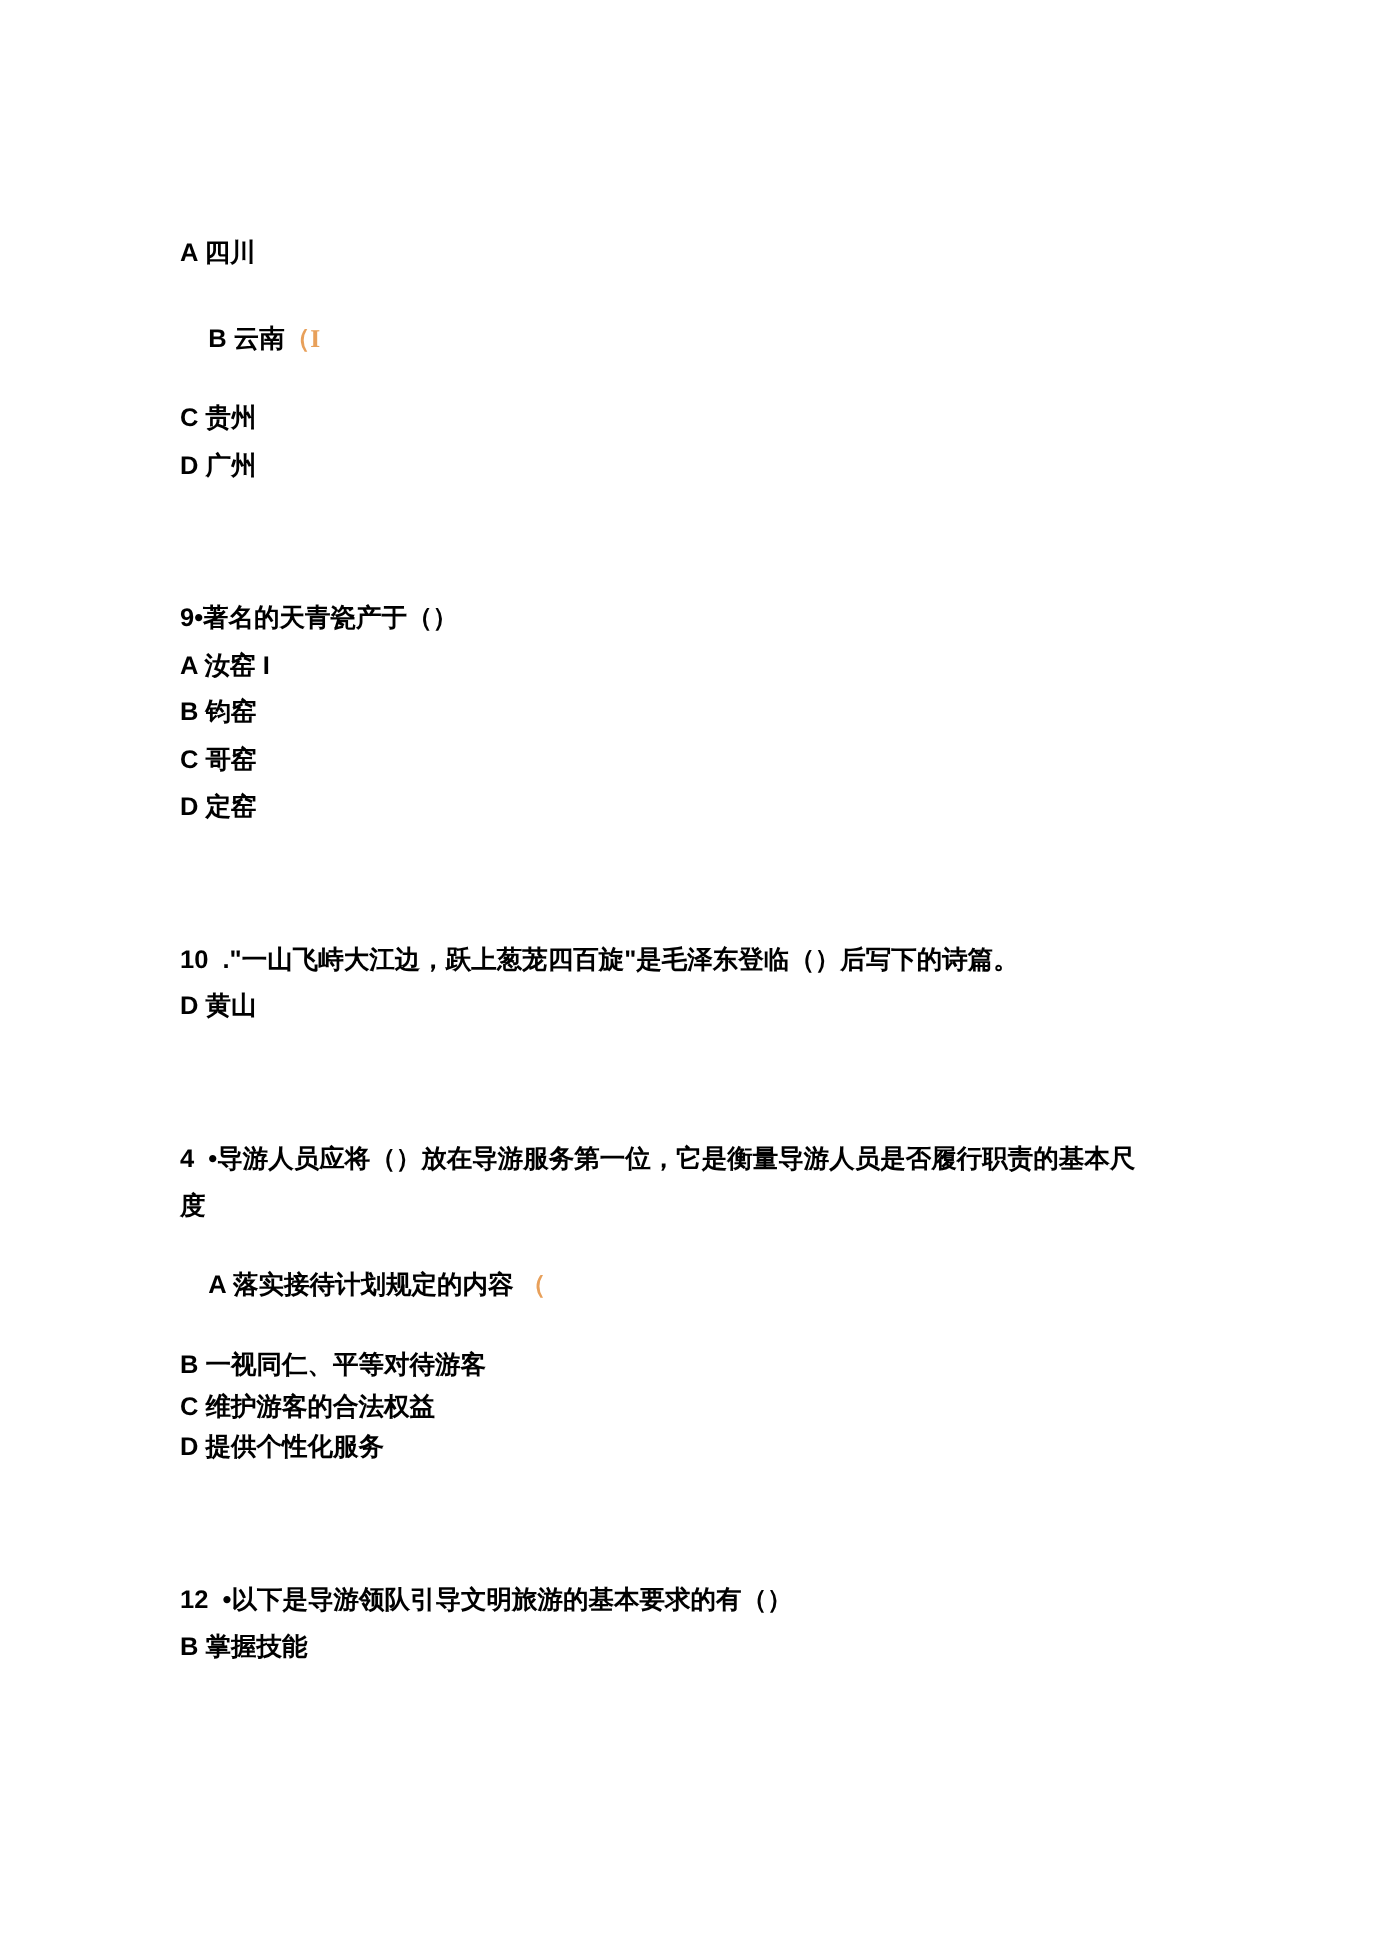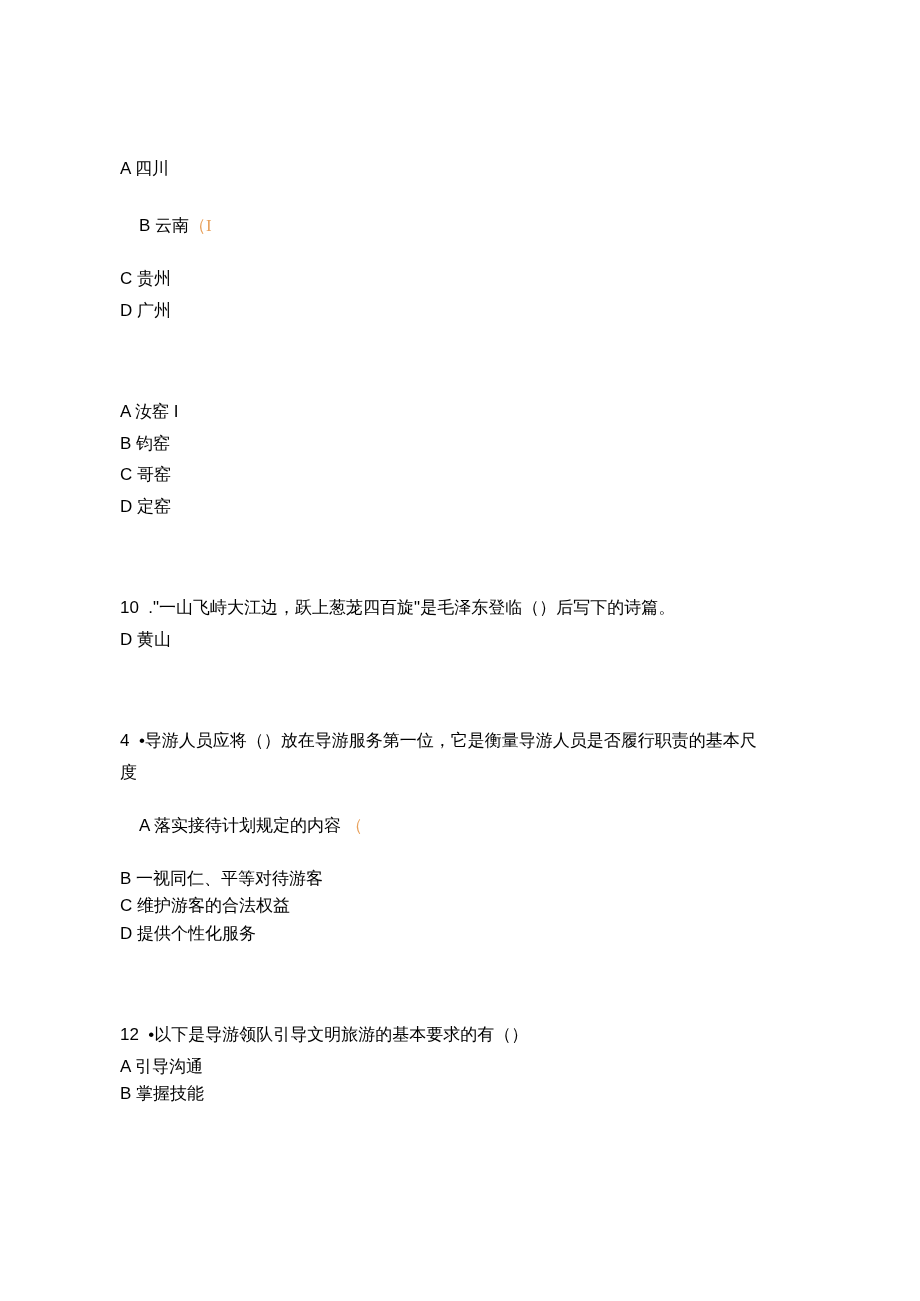--- a/index.html
+++ b/index.html
@@ -11,20 +11,21 @@
   body {
     font-family: "Microsoft YaHei", "PingFang SC", sans-serif;
     font-size: 17px;
     color: #000000;
     line-height: 1.5;
     padding: 150px 0 60px 120px;
     box-sizing: border-box;
   }
   .block {
     margin-bottom: 40px;
+    font-weight: bold;
   }
   .line {
     margin: 6px 0;
     white-space: pre-wrap;
   }
   .tight {
     margin: 2px 0;
   }
   .orange {
     color: #e8a05a;
@@ -44,20 +45,21 @@
   <div class="line tight">
     <span>B 云南</span><span class="orange serif">（I</span>
   </div>
   <div class="line tight">C 贵州</div>
   <div class="line">D 广州</div>
 </div>
 
 <div class="gap"></div>
 
 <div class="block">
+  <div class="line">9•著名的天青瓷产于（）</div>
   <div class="line">A 汝窑 I</div>
   <div class="line">B 钧窑</div>
   <div class="line">C 哥窑</div>
   <div class="line">D 定窑</div>
 </div>
 
 <div class="gap"></div>
 
 <div class="block">
   <div class="line">10  ."一山飞峙大江边，跃上葱茏四百旋"是毛泽东登临（）后写下的诗篇。</div>
@@ -74,15 +76,14 @@
   </div>
   <div class="line tight">B 一视同仁、平等对待游客</div>
   <div class="line tight">C 维护游客的合法权益</div>
   <div class="line tight">D 提供个性化服务</div>
 </div>
 
 <div class="gap"></div>
 
 <div class="block">
   <div class="line">12  •以下是导游领队引导文明旅游的基本要求的有（）</div>
-  <div class="line tight">A 引导沟通</div>
   <div class="line tight">B 掌握技能</div>
 </div>
 
 </body></html>

